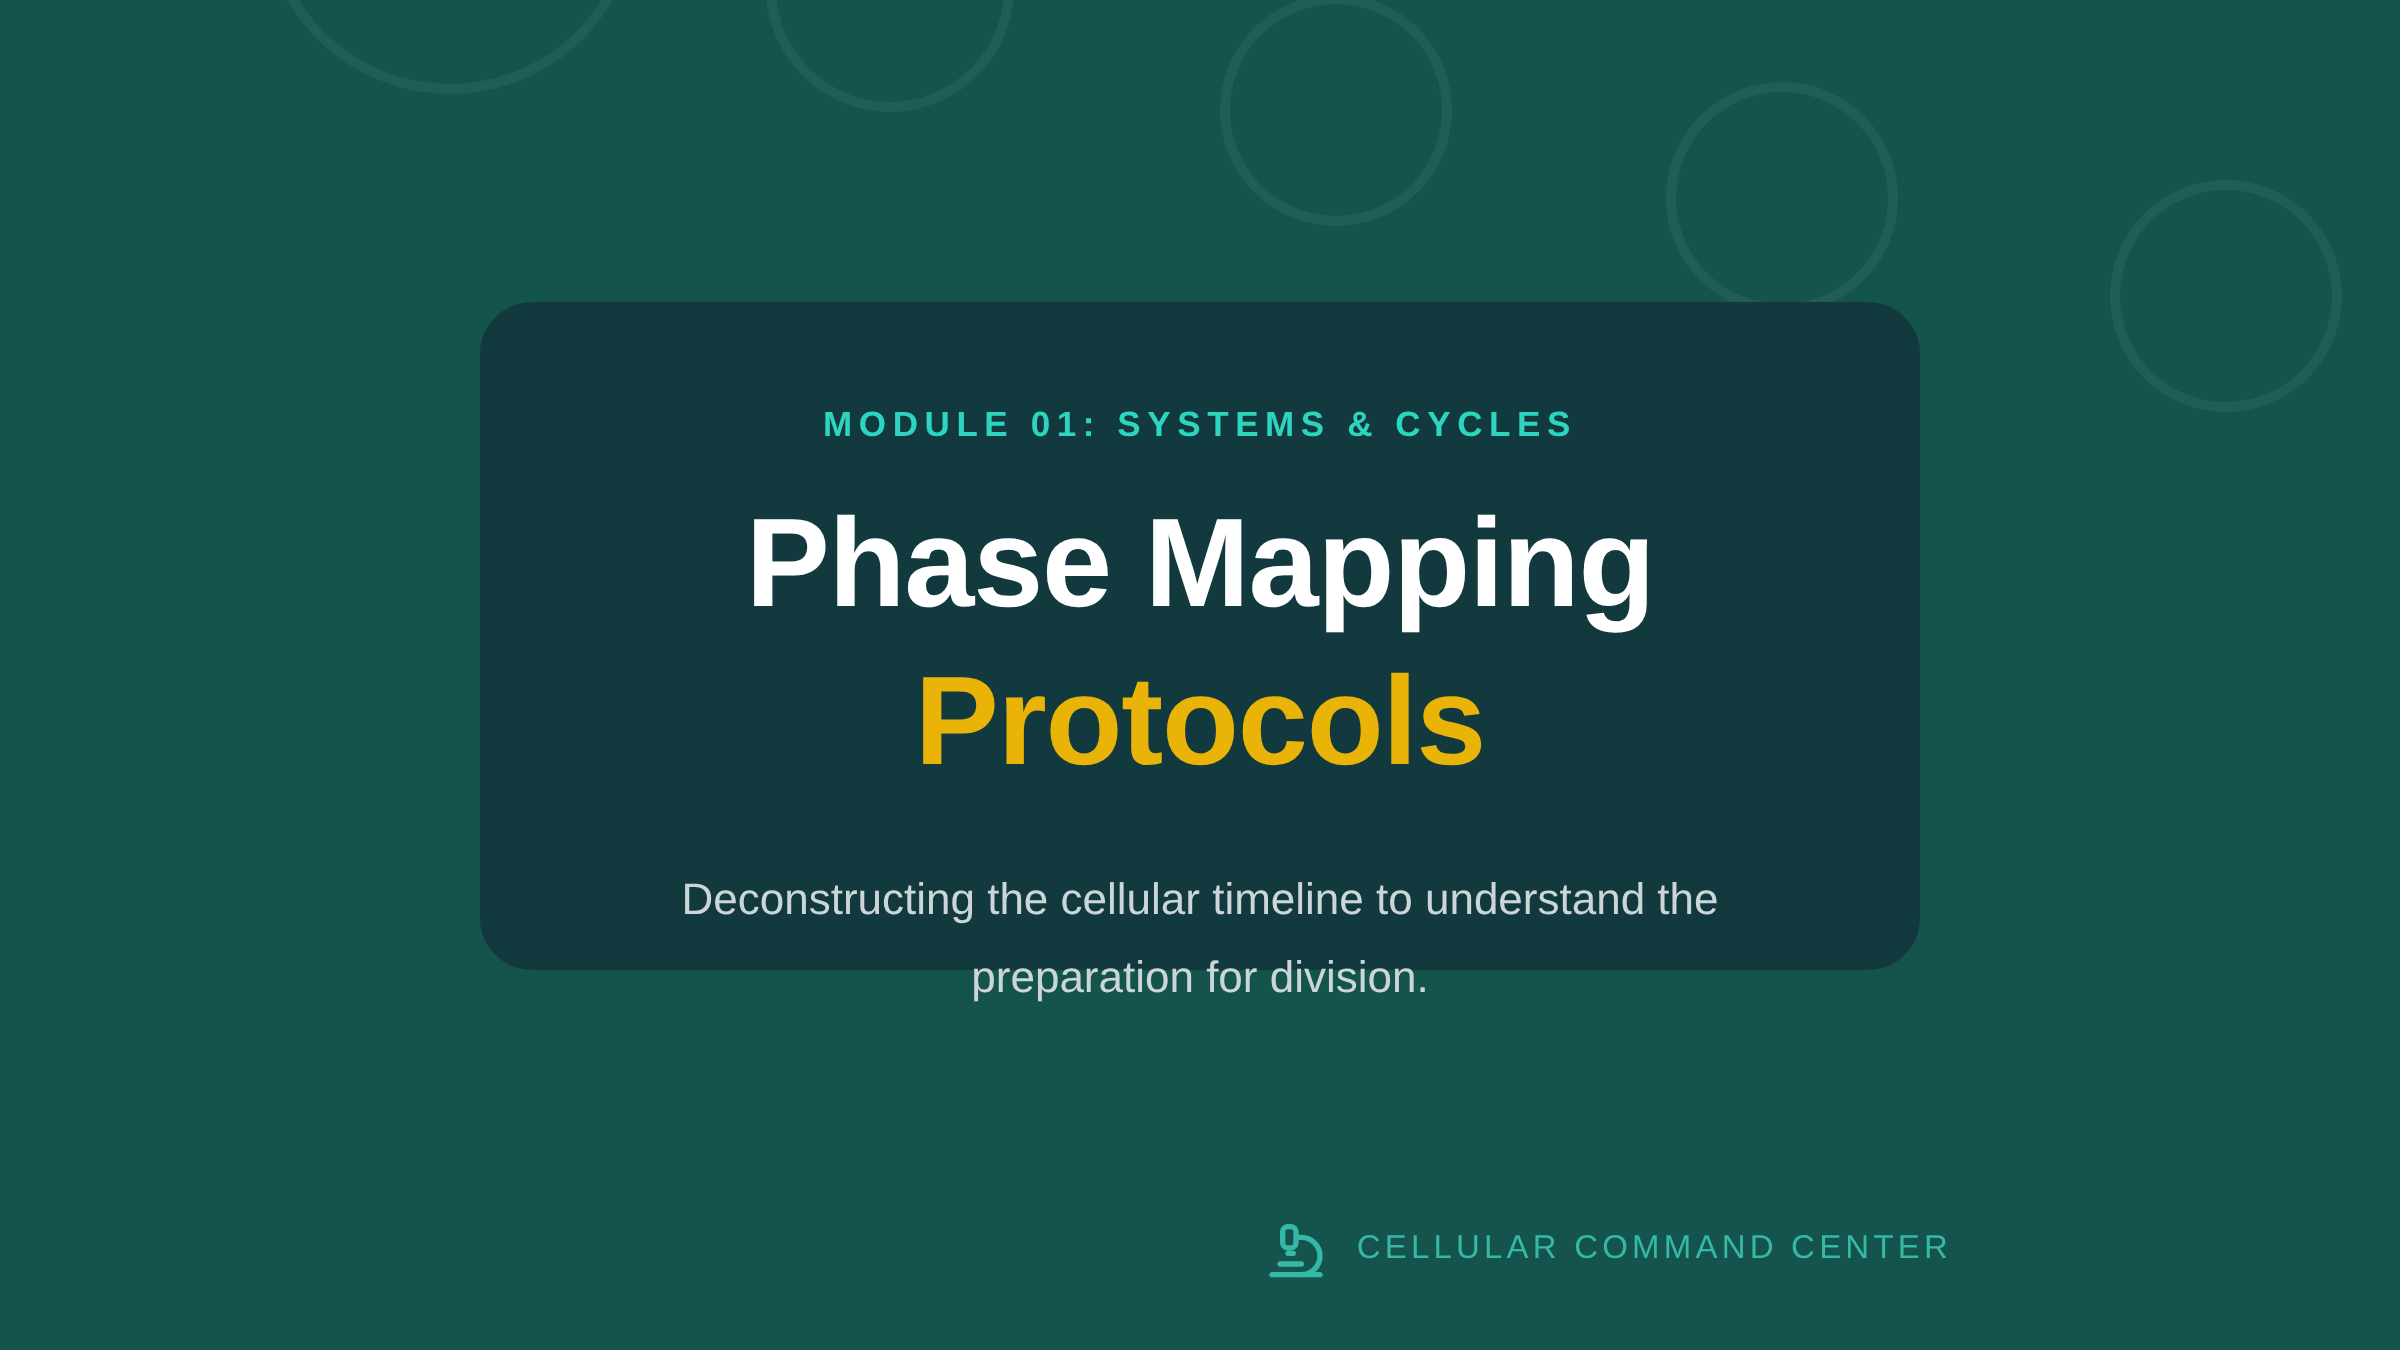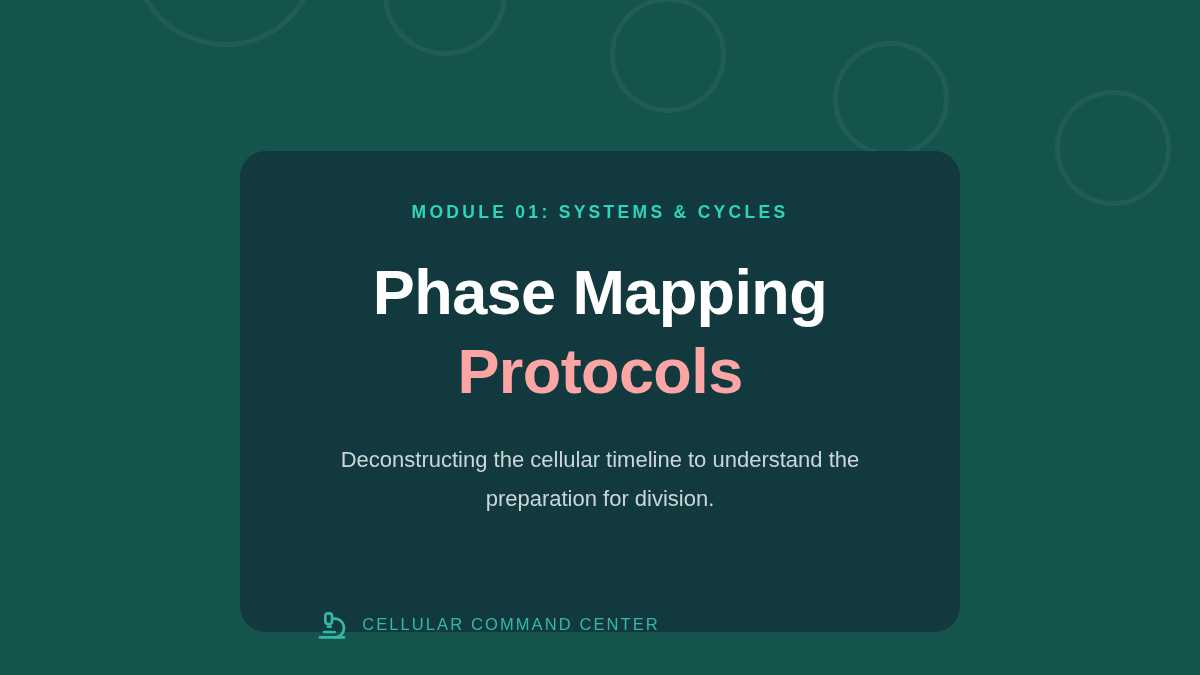--- a/index.html
+++ b/index.html
@@ -38,21 +38,21 @@
     border: 5px solid rgba(255, 255, 255, 0.055);
     box-sizing: border-box;
   }
 
   
   .card {
     position: absolute;
     left: 240px;
     top: 151px;
     width: 720px;
-    height: 481px;
+    height: 334px;
     background: #123a3e;
     border-radius: 26px;
     box-sizing: border-box;
     display: flex;
     flex-direction: column;
     align-items: center;
     justify-content: flex-start;
     padding: 40px 56px 0 56px;
   }
 
@@ -61,54 +61,54 @@
     font-size: 17.5px;
     font-weight: bold;
     letter-spacing: 3.3px;
     text-transform: uppercase;
     text-align: center;
     line-height: 1;
     margin: 13px 0 0 0;
   }
 
   .title-block {
-    margin-top: 31px;
+    margin-top: 21px;
     text-align: center;
     width: 100%;
   }
   .title-line {
     font-size: 63px;
     font-weight: bold;
     line-height: 1.26;
     letter-spacing: -0.6px;
     margin: 0;
     white-space: nowrap;
   }
   .title-main { color: #ffffff; }
-  .title-accent { color: #fca5a5; }
+  .title-accent { color: #eab308; }
 
   .subtitle {
     margin: 29px 0 0 0;
     color: #ccd6d9;
     font-size: 22px;
     line-height: 1.78;
     text-align: center;
     font-weight: normal;
     max-width: 652px;
   }
 
   
   .footer {
     position: absolute;
     left: 0;
     top: 608px;
     width: 976px;
     display: flex;
     align-items: center;
-    justify-content: center;
+    justify-content: flex-end;
     gap: 14px;
   }
   .footer-icon {
     display: block;
     width: 32px;
     height: 32px;
     flex: 0 0 auto;
   }
   .footer-label {
     color: #35b8a8;

